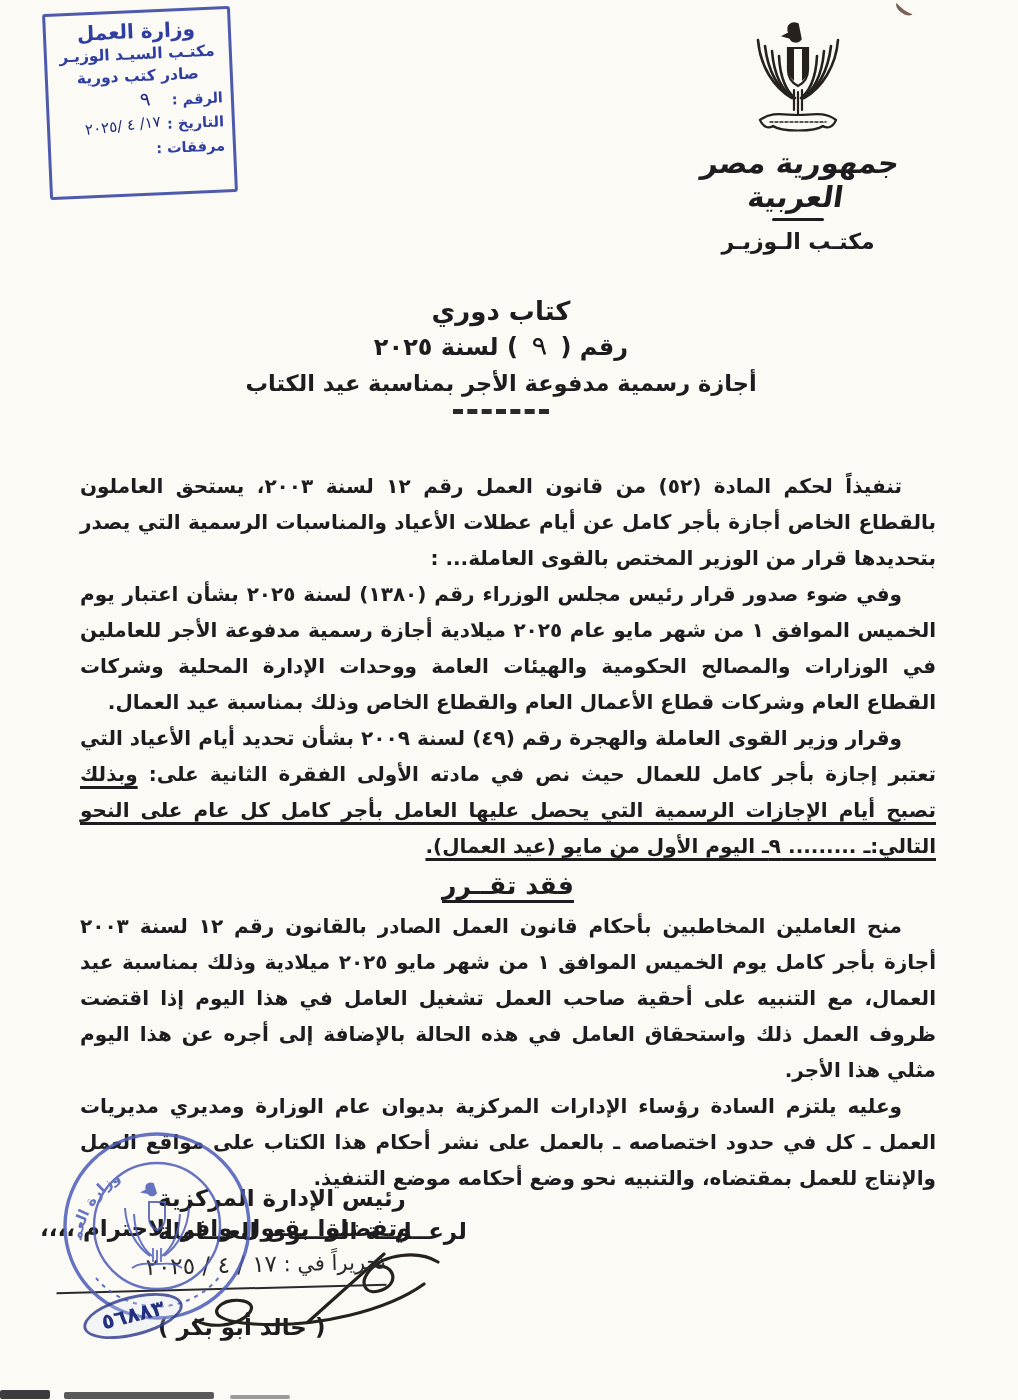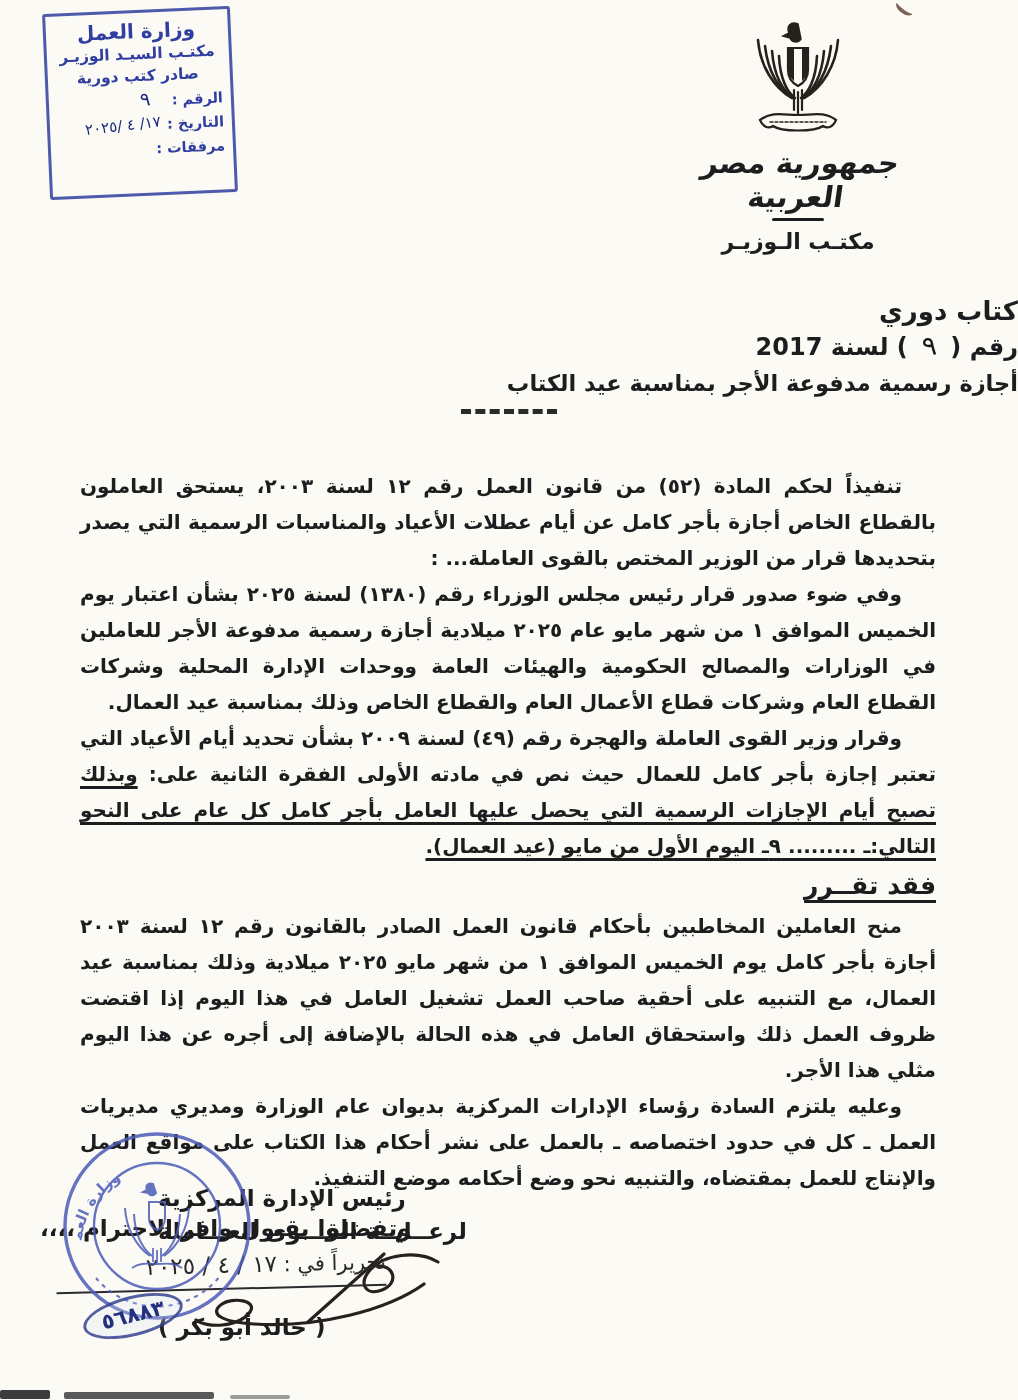--- a/index.html
+++ b/index.html
@@ -31,35 +31,35 @@
   .sb-hand{font-weight:400;color:#1c2a7e;font-size:19px;margin-right:22px;transform:rotate(-4deg);display:inline-block;}
   .sb-hand.sb-date{font-size:15px;margin-right:6px;letter-spacing:1px;}
   
   .letterhead{position:absolute;top:18px;right:70px;width:300px;text-align:center;}
   .eagle{display:block;margin:0 auto;}
   .republic{font-size:29px;font-weight:700;line-height:34px;margin-top:6px;letter-spacing:-1px;transform:skewX(-8deg);}
   .lh-rule{width:52px;height:3px;background:#1d1d1f;margin:4px auto 6px auto;border-radius:2px;}
   .ministry{font-size:24px;font-weight:700;line-height:30px;}
   .office{font-size:22px;font-weight:700;line-height:30px;text-align:center;}
   
-  .title-block{position:absolute;top:294px;left:0;right:0;}
+  .title-block{position:absolute;top:294px;left:0;right:16px;text-align:center;}
   .t1{font-size:26px;font-weight:700;line-height:34px;}
   .t2{font-size:24px;font-weight:700;line-height:36px;}
   .hand-num{display:inline-block;font-weight:400;font-size:27px;color:#15151a;transform:rotate(-6deg);padding:0 14px;}
   .t3{font-size:22.5px;font-weight:700;line-height:37px;}
   .t4{font-size:22.5px;font-weight:700;line-height:36px;}
   .sep{width:96px;margin:8px auto 0 auto;border-top:5px dashed #2a2a2c;}
   
   .doc-body{position:absolute;top:468px;right:82px;left:80px;}
   .doc-body p{
     margin:0;font-size:20px;font-weight:700;line-height:36px;
     text-align:justify;text-indent:34px;
   }
   .u{text-decoration:underline;text-decoration-thickness:2.5px;text-underline-offset:5px;}
-  .decision{font-size:25px;font-weight:700;line-height:40px;
+  .decision{font-size:25px;font-weight:700;text-align:center;line-height:40px;
     text-decoration:underline;text-decoration-thickness:3px;text-underline-offset:6px;margin:2px 0 2px 0;}
   .closing{font-size:23px;font-weight:700;text-align:left;line-height:40px;margin-top:12px;transform:translateX(-40px);}
   
   .sig-block{position:absolute;top:1182px;right:540px;width:320px;text-align:left;}
   .sig-t1{font-size:23px;font-weight:700;line-height:32px;}
   .sig-t2{font-size:23px;font-weight:700;line-height:34px;white-space:nowrap;}
   .sig-svg{position:absolute;top:62px;right:30px;}
   .sig-name{margin-top:66px;font-size:23px;font-weight:700;}
   
   .written-date{
@@ -136,21 +136,21 @@
         <path d="M24 104 h56" stroke-width="1.4" stroke-dasharray="3 2"></path>
       </g>
     </svg>
     <div class="republic">جمهورية مصر العربية</div>
     <div class="lh-rule"></div>
     <div class="office">مكتـب الـوزيـر</div>
   </div>
 
   <div class="title-block">
     <div class="t1">كتاب دوري</div>
-    <div class="t2"><span>رقم (</span><span class="hand-num">٩</span><span>) لسنة 2017</span></div>
+    <div class="t2"><span>رقم (</span><span class="hand-num">٩</span><span>) لسنة ٢٠٢٥</span></div>
     <div class="t4">أجازة رسمية مدفوعة الأجر بمناسبة عيد الكتاب</div>
     <div class="sep"></div>
   </div>
 
   <div class="doc-body">
     <p>تنفيذاً لحكم المادة (٥٢) من قانون العمل رقم ١٢ لسنة ٢٠٠٣، يستحق العاملون بالقطاع الخاص أجازة بأجر كامل عن أيام عطلات الأعياد والمناسبات الرسمية التي يصدر بتحديدها قرار من الوزير المختص بالقوى العاملة... :</p>
     <p>وفي ضوء صدور قرار رئيس مجلس الوزراء رقم (١٣٨٠) لسنة ٢٠٢٥ بشأن اعتبار يوم الخميس الموافق ١ من شهر مايو عام ٢٠٢٥ ميلادية أجازة رسمية مدفوعة الأجر للعاملين في الوزارات والمصالح الحكومية والهيئات العامة ووحدات الإدارة المحلية وشركات القطاع العام وشركات قطاع الأعمال العام والقطاع الخاص وذلك بمناسبة عيد العمال.</p>
     <p><span>وقرار وزير القوى العاملة والهجرة رقم (٤٩) لسنة ٢٠٠٩ بشأن تحديد أيام الأعياد التي تعتبر إجازة بأجر كامل للعمال حيث نص في مادته الأولى الفقرة الثانية على: </span><span class="u">وبذلك تصبح أيام الإجازات الرسمية التي يحصل عليها العامل بأجر كامل كل عام على النحو التالي:ـ ......... ٩ـ اليوم الأول من مايو (عيد العمال).</span></p>
     <div class="decision">فقد تقــرر</div>
     <p>منح العاملين المخاطبين بأحكام قانون العمل الصادر بالقانون رقم ١٢ لسنة ٢٠٠٣ أجازة بأجر كامل يوم الخميس الموافق ١ من شهر مايو ٢٠٢٥ ميلادية وذلك بمناسبة عيد العمال، مع التنبيه على أحقية صاحب العمل تشغيل العامل في هذا اليوم إذا اقتضت ظروف العمل ذلك واستحقاق العامل في هذه الحالة بالإضافة إلى أجره عن هذا اليوم مثلي هذا الأجر.</p>

